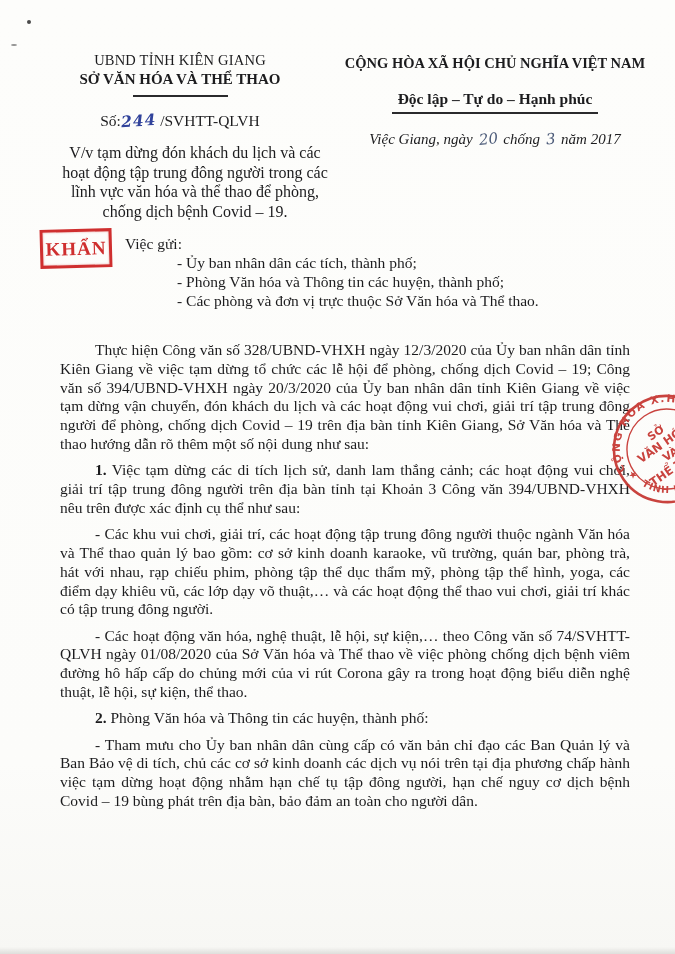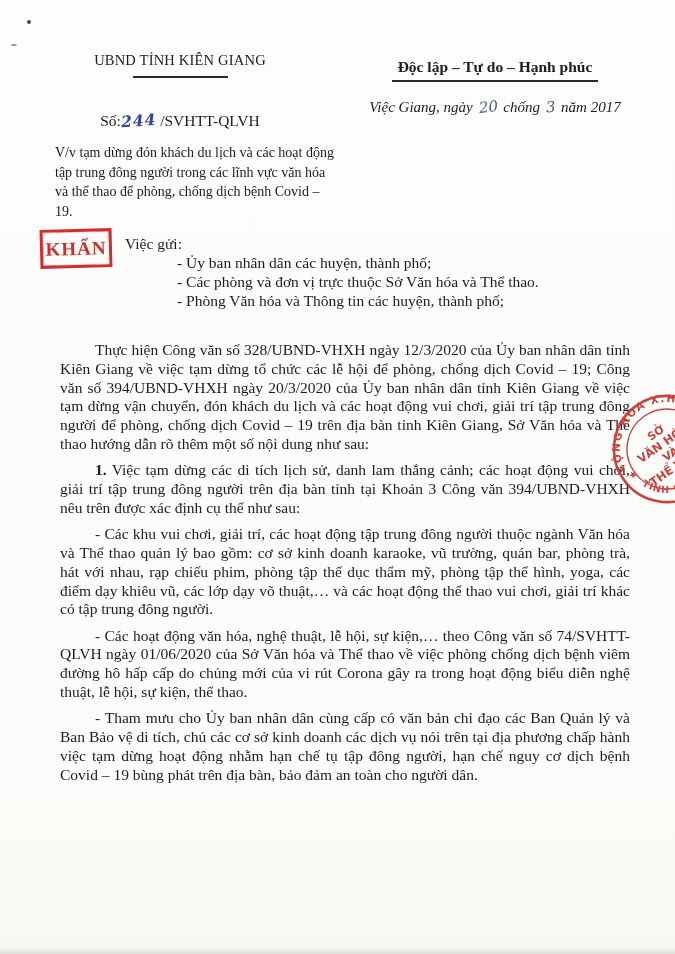--- a/index.html
+++ b/index.html
@@ -17,27 +17,27 @@
   .speck.b{left:11px;top:44px;width:6px;height:2px;opacity:.6;}
 
   
   .hdr-left{position:absolute;left:72px;top:52px;width:216px;text-align:center;}
   .hdr-left .l1{font-size:14.5px;letter-spacing:.2px;}
   .hdr-left .l2{font-size:15px;font-weight:bold;margin-top:2px;}
   .rule-sm{width:95px;height:2px;background:#2a2a2c;margin:7px auto 0;}
   .doc-no{position:absolute;left:72px;top:111px;width:216px;text-align:center;font-size:15.5px;}
   .hand{font-family:"DejaVu Serif",serif;font-style:italic;color:#31439b;font-weight:bold;
         letter-spacing:1px;display:inline-block;transform:rotate(-4deg);}
-  .subject{position:absolute;left:55px;top:143px;width:280px;
-           font-size:14px;line-height:19.5px;}
+  .subject{position:absolute;left:55px;top:143px;width:280px;text-align:center;
+           font-size:16px;line-height:19.5px;}
 
   
   .hdr-right{position:absolute;left:335px;top:55px;width:320px;text-align:center;}
   .hdr-right .l1{font-size:14.5px;font-weight:bold;}
-  .hdr-right .l2{font-size:15.5px;font-weight:bold;margin-top:3px;}
+  .hdr-right .l2{font-size:15.5px;font-weight:bold;margin-top:18px;}
   .rule-lg{width:206px;height:2px;background:#2a2a2c;margin:4px auto 0;}
   .dateline{margin-top:16px;font-size:15px;font-style:italic;}
   .hand2{font-family:"DejaVu Serif",serif;font-style:italic;color:#4b5a78;
          display:inline-block;transform:rotate(-6deg);padding:0 2px;}
 
   
   .khan{position:absolute;left:40px;top:229px;width:66px;height:33px;
         border:3px solid #cf2f2f;color:#cf2f2f;font-weight:bold;font-size:19px;
         letter-spacing:1px;text-align:center;line-height:33px;
         transform:rotate(-1.5deg);background:rgba(255,255,255,0);}
@@ -63,55 +63,58 @@
 
 <div id="page" class="noselect">
 
   <div class="edge-right"></div>
   <div class="edge-bottom"></div>
   <div class="speck a"></div>
   <div class="speck b"></div>
 
   <div class="hdr-left">
     <div class="l1">UBND TỈNH KIÊN GIANG</div>
+    <div class="l2">SỞ VĂN HÓA VÀ THỂ THAO</div>
     <div class="rule-sm"></div>
   </div>
 
   <div class="doc-no">
     <span>Số:</span><span class="hand">244</span><span> /SVHTT-QLVH</span>
   </div>
 
   <div class="subject">V/v tạm dừng đón khách du lịch và các hoạt động tập trung đông người trong các lĩnh vực văn hóa và thể thao để phòng, chống dịch bệnh Covid – 19.</div>
 
   <div class="hdr-right">
+    <div class="l1">CỘNG HÒA XÃ HỘI CHỦ NGHĨA VIỆT NAM</div>
     <div class="l2">Độc lập – Tự do – Hạnh phúc</div>
     <div class="rule-lg"></div>
     <div class="dateline">
       <span>Việc Giang, ngày</span>
       <span class="hand2">20</span>
       <span>chống</span>
       <span class="hand2">3</span>
       <span>năm 2017</span>
     </div>
   </div>
 
   <div class="khan">KHẨN</div>
 
   <div class="kinh-gui">Việc gửi:</div>
   <div class="recipients">
-    <div>- Ủy ban nhân dân các huyện, thành phố;</div>
+    <div>- Ủy ban nhân dân các tích, thành phố;</div>
+    <div>- Phòng Văn hóa và Thông tin các huyện, thành phố;</div>
     <div>- Các phòng và đơn vị trực thuộc Sở Văn hóa và Thể thao.</div>
-    <div>- Phòng Văn hóa và Thông tin các huyện, thành phố;</div>
   </div>
 
   <div class="body-text">
     <p><b></b><span>Thực hiện Công văn số 328/UBND-VHXH ngày 12/3/2020 của Ủy ban nhân dân tỉnh Kiên Giang về việc tạm dừng tổ chức các lễ hội để phòng, chống dịch Covid – 19; Công văn số 394/UBND-VHXH ngày 20/3/2020 của Ủy ban nhân dân tỉnh Kiên Giang về việc tạm dừng vận chuyển, đón khách du lịch và các hoạt động vui chơi, giải trí tập trung đông người để phòng, chống dịch Covid – 19 trên địa bàn tỉnh Kiên Giang, Sở Văn hóa và Thể thao hướng dẫn rõ thêm một số nội dung như sau:</span></p>
     <p><b>1.</b><span> Việc tạm dừng các di tích lịch sử, danh lam thắng cảnh; các hoạt động vui chơi, giải trí tập trung đông người trên địa bàn tỉnh tại Khoản 3 Công văn 394/UBND-VHXH nêu trên được xác định cụ thể như sau:</span></p>
     <p><b></b><span>- Các khu vui chơi, giải trí, các hoạt động tập trung đông người thuộc ngành Văn hóa và Thể thao quản lý bao gồm: cơ sở kinh doanh karaoke, vũ trường, quán bar, phòng trà, hát với nhau, rạp chiếu phim, phòng tập thể dục thẩm mỹ, phòng tập thể hình, yoga, các điểm dạy khiêu vũ, các lớp dạy võ thuật,… và các hoạt động thể thao vui chơi, giải trí khác có tập trung đông người.</span></p>
-    <p><b></b><span>- Các hoạt động văn hóa, nghệ thuật, lễ hội, sự kiện,… theo Công văn số 74/SVHTT-QLVH ngày 01/06/2020 của Sở Văn hóa và Thể thao về việc phòng chống dịch bệnh viêm đường hô hấp cấp do chủng mới của vi rút Corona gây ra trong hoạt động biểu diễn nghệ thuật, lễ hội, sự kiện, thể thao.</span></p>
+    <p><b></b><span>- Các hoạt động văn hóa, nghệ thuật, lễ hội, sự kiện,… theo Công văn số 74/SVHTT-QLVH ngày 01/08/2020 của Sở Văn hóa và Thể thao về việc phòng chống dịch bệnh viêm đường hô hấp cấp do chủng mới của vi rút Corona gây ra trong hoạt động biểu diễn nghệ thuật, lễ hội, sự kiện, thể thao.</span></p>
+    <p><b>2.</b><span> Phòng Văn hóa và Thông tin các huyện, thành phố:</span></p>
     <p><b></b><span>- Tham mưu cho Ủy ban nhân dân cùng cấp có văn bản chỉ đạo các Ban Quản lý và Ban Bảo vệ di tích, chủ các cơ sở kinh doanh các dịch vụ nói trên tại địa phương chấp hành việc tạm dừng hoạt động nhằm hạn chế tụ tập đông người, hạn chế nguy cơ dịch bệnh Covid – 19 bùng phát trên địa bàn, bảo đảm an toàn cho người dân.</span></p>
   </div>
 
   <svg class="seal" viewBox="0 0 136 136">
     <g transform="rotate(-35 68 68)" fill="none" stroke="#c5342f">
       <circle cx="68" cy="68" r="53" stroke-width="2.6"></circle>
       <circle cx="68" cy="68" r="40" stroke-width="1.4"></circle>
       <defs>
         <path id="arcTop" d="M 21,68 A 47,47 0 0 1 115,68"></path>
         <path id="arcBot" d="M 24,68 A 44,44 0 0 0 112,68"></path>

